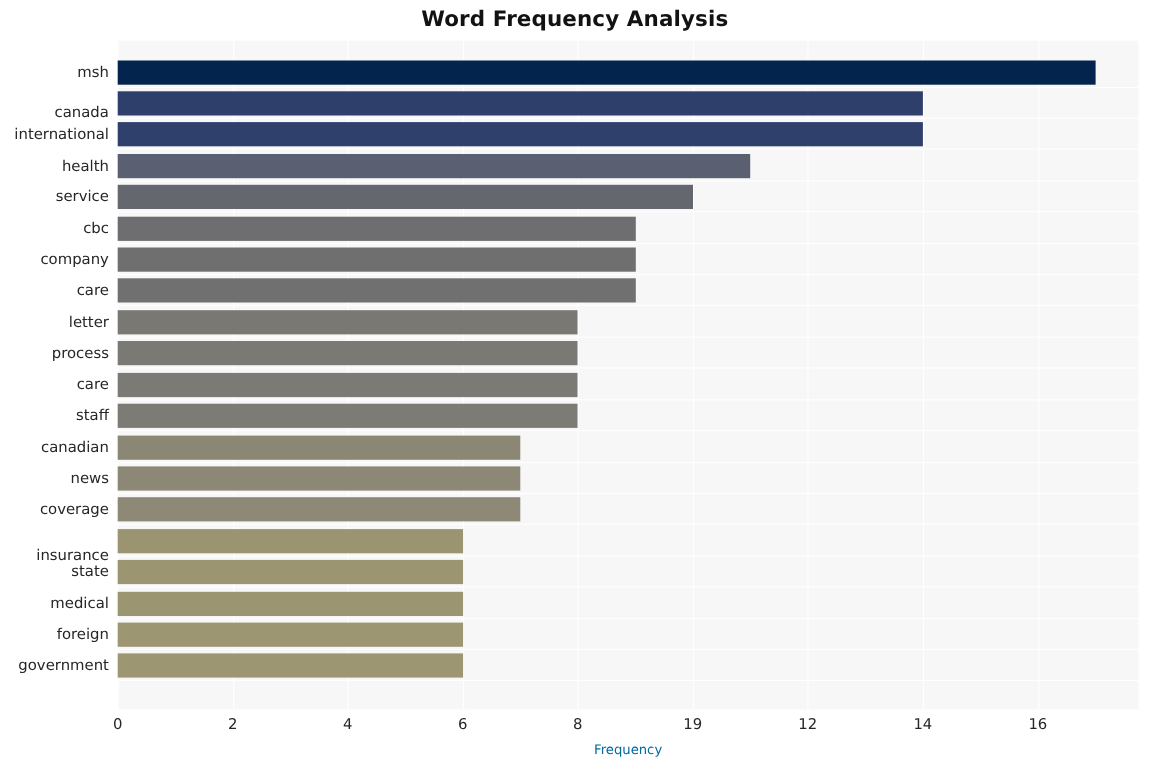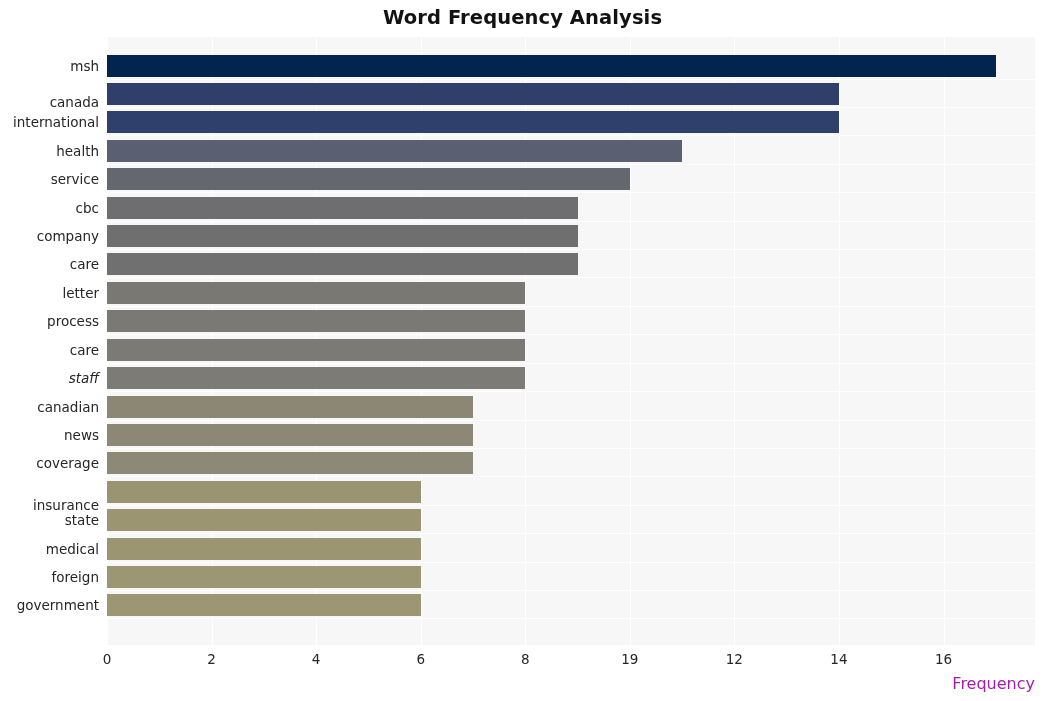--- a/index.html
+++ b/index.html
@@ -102,23 +102,23 @@
     top: 6px;
     transform: translateX(-50%);
     font-size: 13.5px;
     color: #262626;
   }
   .xaxis-label {
     position: absolute;
     left: 107px;
     top: 674px;
     width: 928px;
-    text-align: right;
-    font-size: 16px;
-    color: #a21caf;
+    text-align: center;
+    font-size: 12px;
+    color: #0369a1;
   }
 </style>
 </head>
 <body>
 
 <div class="figure">
 
   <div class="chart-title">Word Frequency Analysis</div>
 
   <div class="plot-area">
@@ -222,21 +222,21 @@
       <div class="ylabel" style="top: 54px;">canada</div>
       <div class="ylabel" style="top: 74px;">international</div>
       <div class="ylabel" style="top: 103px;">health</div>
       <div class="ylabel" style="top: 131px;">service</div>
       <div class="ylabel" style="top: 160px;">cbc</div>
       <div class="ylabel" style="top: 188px;">company</div>
       <div class="ylabel" style="top: 216px;">care</div>
       <div class="ylabel" style="top: 245px;">letter</div>
       <div class="ylabel" style="top: 273px;">process</div>
       <div class="ylabel" style="top: 302px;">care</div>
-      <div class="ylabel" style="top: 330px; font-style: italic;">staff</div>
+      <div class="ylabel" style="top: 330px;">staff</div>
       <div class="ylabel" style="top: 359px;">canadian</div>
       <div class="ylabel" style="top: 387px;">news</div>
       <div class="ylabel" style="top: 415px;">coverage</div>
       <div class="ylabel" style="top: 457px;">insurance</div>
       <div class="ylabel" style="top: 472px;">state</div>
       <div class="ylabel" style="top: 501px;">medical</div>
       <div class="ylabel" style="top: 529px;">foreign</div>
       <div class="ylabel" style="top: 557px;">government</div>
     </div>
 

